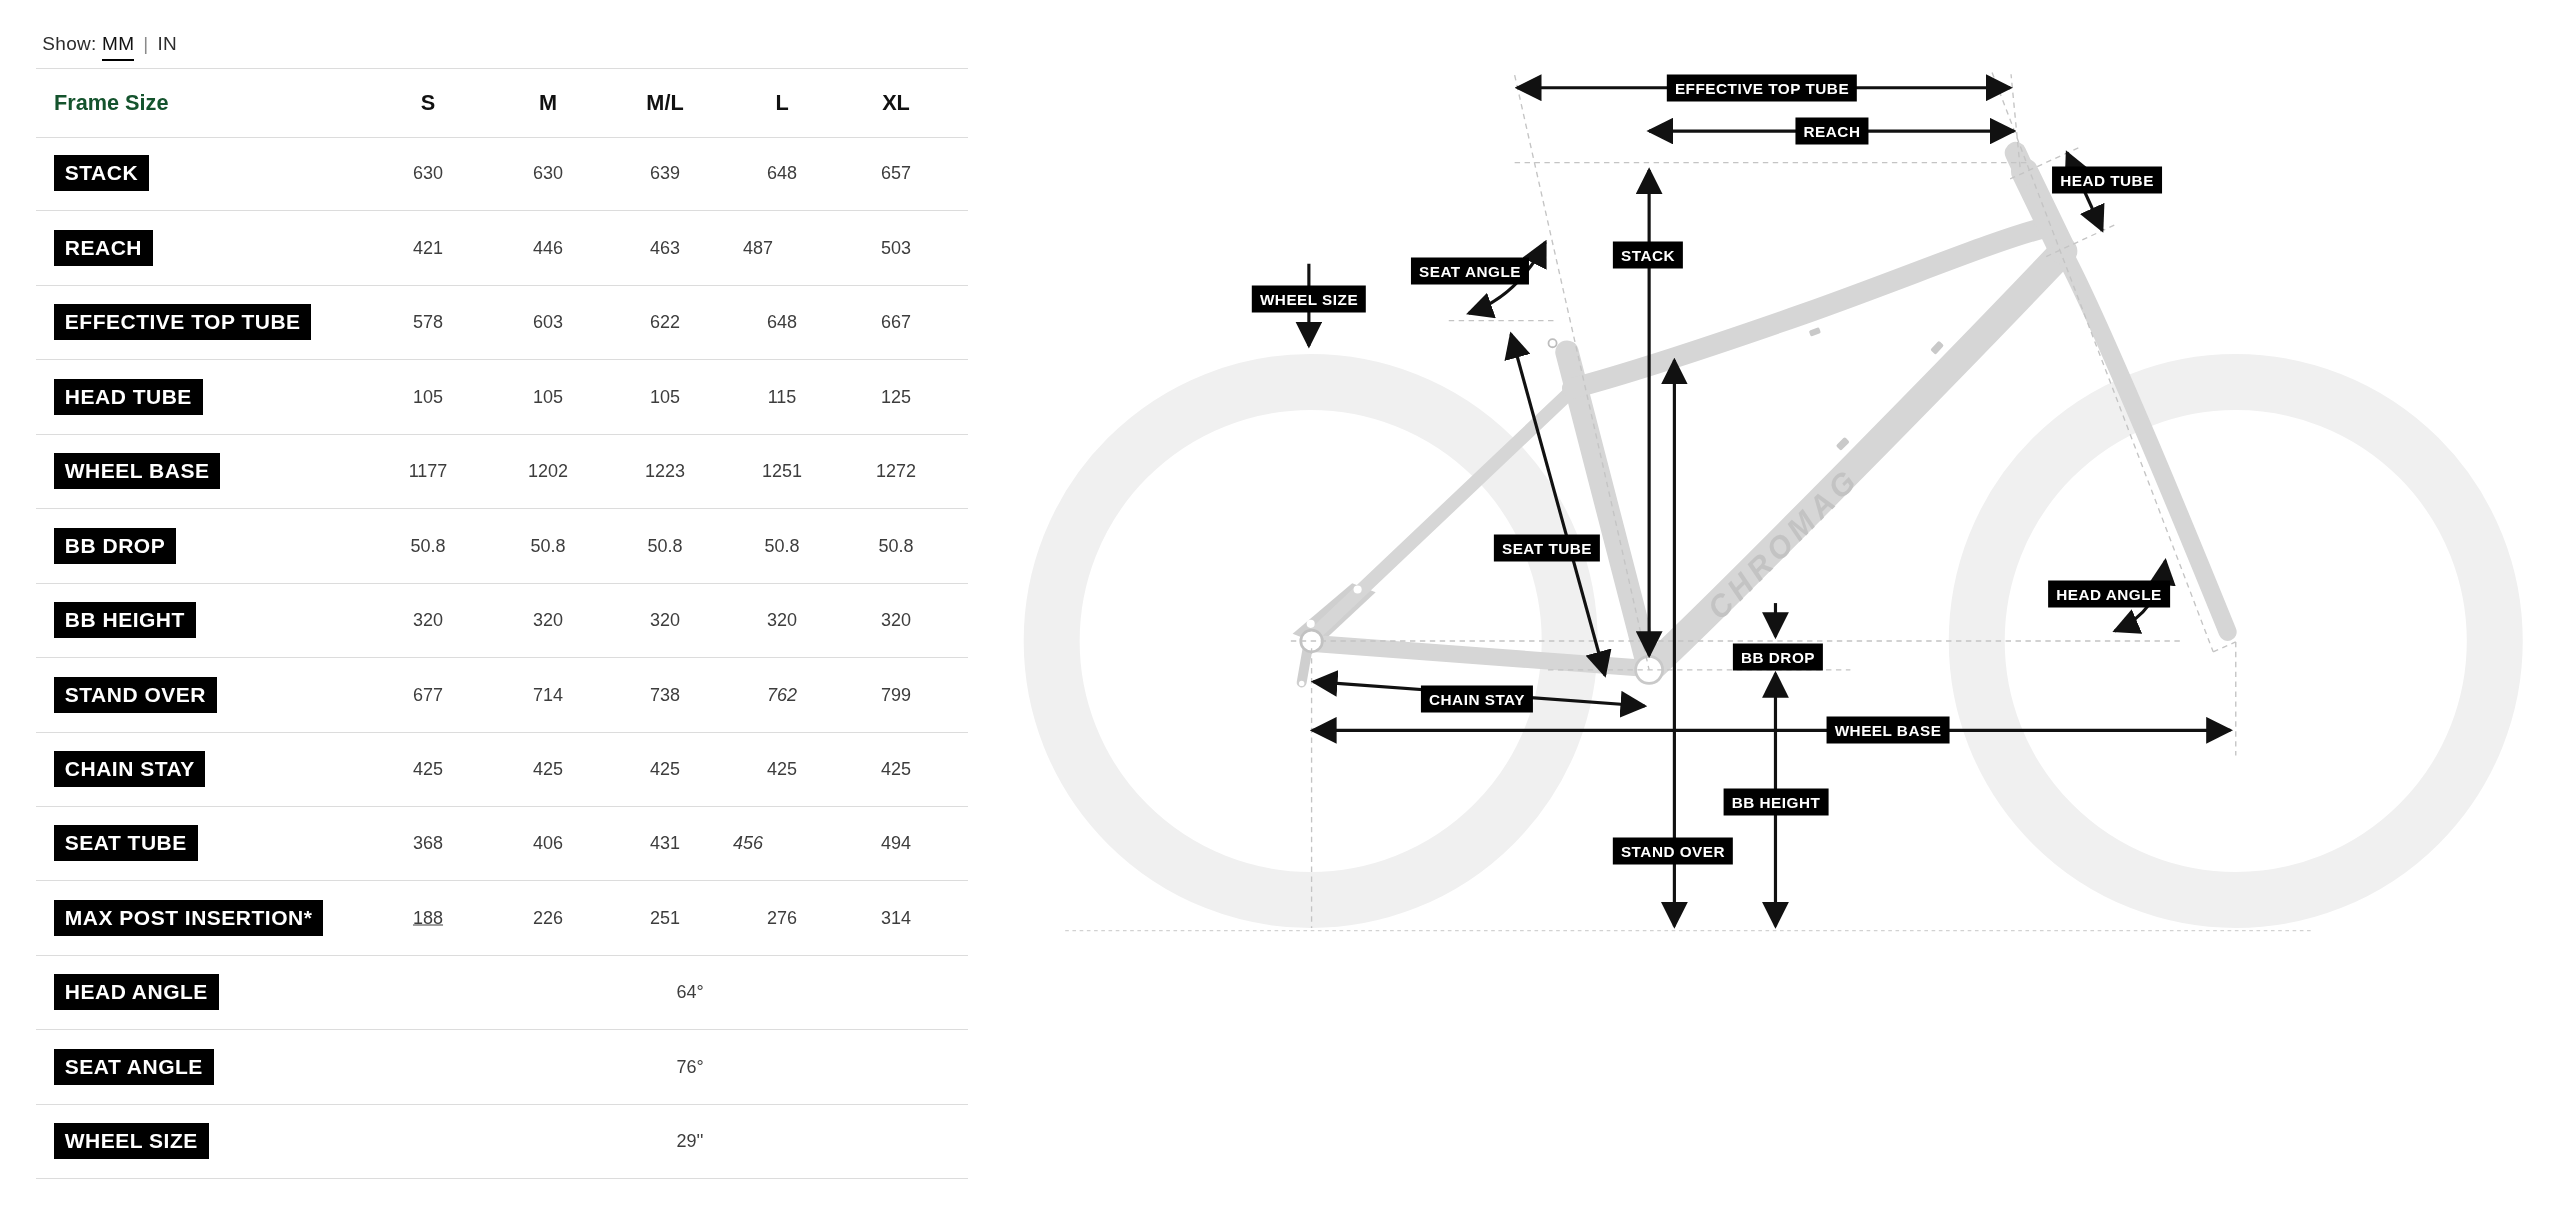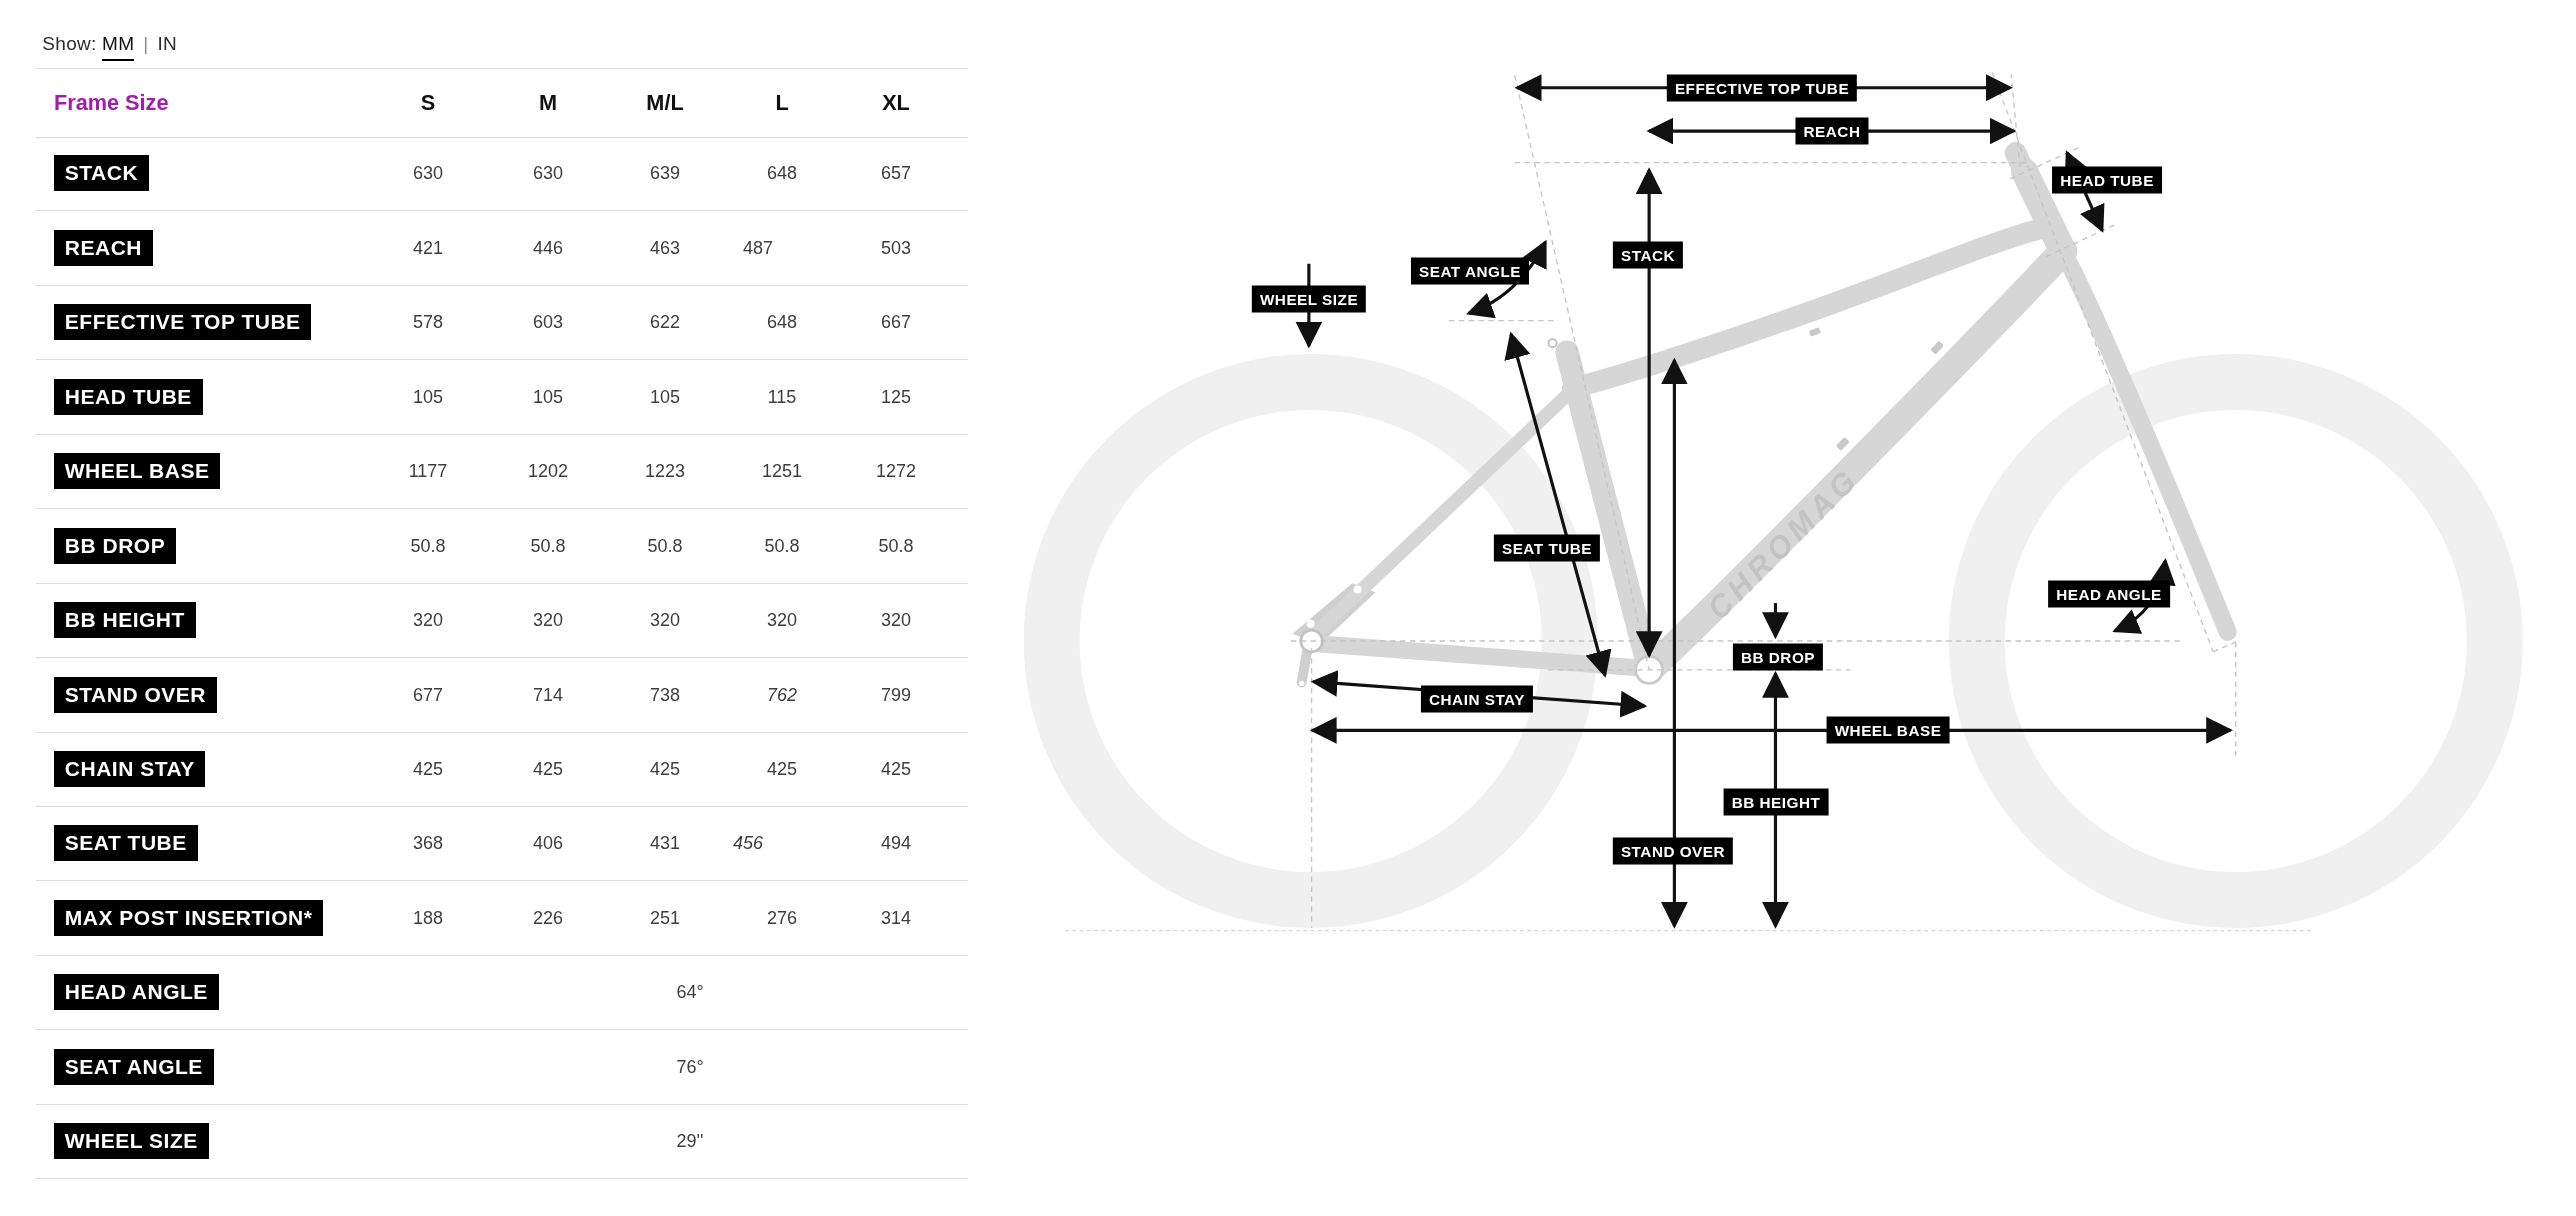--- a/index.html
+++ b/index.html
@@ -6,21 +6,21 @@
   body{width:2576px;height:1217px;position:relative;font-family:"Liberation Sans",sans-serif;overflow:hidden;}
 
   
   .geo-table{position:absolute;left:36px;top:0;width:932px;height:914px;}
   .units{position:absolute;left:6.3px;top:32.5px;font-size:19px;color:#2d2d2d;letter-spacing:0.3px;}
   .units .u-mm{color:#111;text-decoration:none;display:inline-block;border-bottom:2.7px solid #000;padding-bottom:4.5px;margin-left:5.4px;cursor:pointer;}
   .units .u-div{color:#8a8a8a;margin:0 9px;}
   .units .u-in{color:#2d2d2d;text-decoration:none;cursor:pointer;}
   .top-rule{position:absolute;left:0;top:68px;width:932px;border-top:0.9px solid #dcdcdc;}
   .g-head{position:absolute;left:0;top:69px;width:932px;height:68px;border-bottom:0.9px solid #dcdcdc;}
-  .g-head .fs{position:absolute;left:18px;top:50%;transform:translateY(-50%);font-size:21.7px;font-weight:bold;color:#a21caf;}
+  .g-head .fs{position:absolute;left:18px;top:50%;transform:translateY(-50%);font-size:21.7px;font-weight:bold;color:#14532d;}
   .col-h{position:absolute;top:50%;transform:translate(-50%,-50%);font-size:21.7px;font-weight:bold;color:#111;}
   .g-body{position:absolute;left:0;top:0;width:932px;}
   .g-row{position:absolute;left:0;width:932px;height:74px;border-bottom:0.9px solid #dcdcdc;}
   .pill{position:absolute;left:18px;top:50%;transform:translateY(-50%);background:#000;color:#fff;
         font-size:21px;font-weight:bold;letter-spacing:0.5px;padding:0 10.8px;height:36px;
         display:inline-flex;align-items:center;white-space:nowrap;}
   .val{position:absolute;top:50%;transform:translate(-50%,-50%);font-size:18px;color:#3d3d3d;white-space:nowrap;}
 
   
   .diagram{position:absolute;left:993px;top:0;width:1583px;height:1217px;}
@@ -120,21 +120,21 @@
       <div class="g-row" style="top: 806px;">
         <span class="pill">SEAT TUBE</span>
         <span class="val" style="left: 392px;">368</span>
         <span class="val" style="left: 512px;">406</span>
         <span class="val" style="left: 629px;">431</span>
         <span class="val" style="left: 712px; font-style: italic;">456</span>
         <span class="val" style="left: 860px;">494</span>
       </div>
       <div class="g-row" style="top: 881px;">
         <span class="pill">MAX POST INSERTION*</span>
-        <span class="val" style="left: 392px;">188</span>
+        <span class="val" style="left: 392px; text-decoration: underline;">188</span>
         <span class="val" style="left: 512px; text-align: right;">226</span>
         <span class="val" style="left: 629px;">251</span>
         <span class="val" style="left: 746px;">276</span>
         <span class="val" style="left: 860px;">314</span>
       </div>
       <div class="g-row" style="top: 955px;">
         <span class="pill">HEAD ANGLE</span>
         <span class="val" style="left: 654px;">64°</span>
       </div>
       <div class="g-row" style="top: 1030px;">

